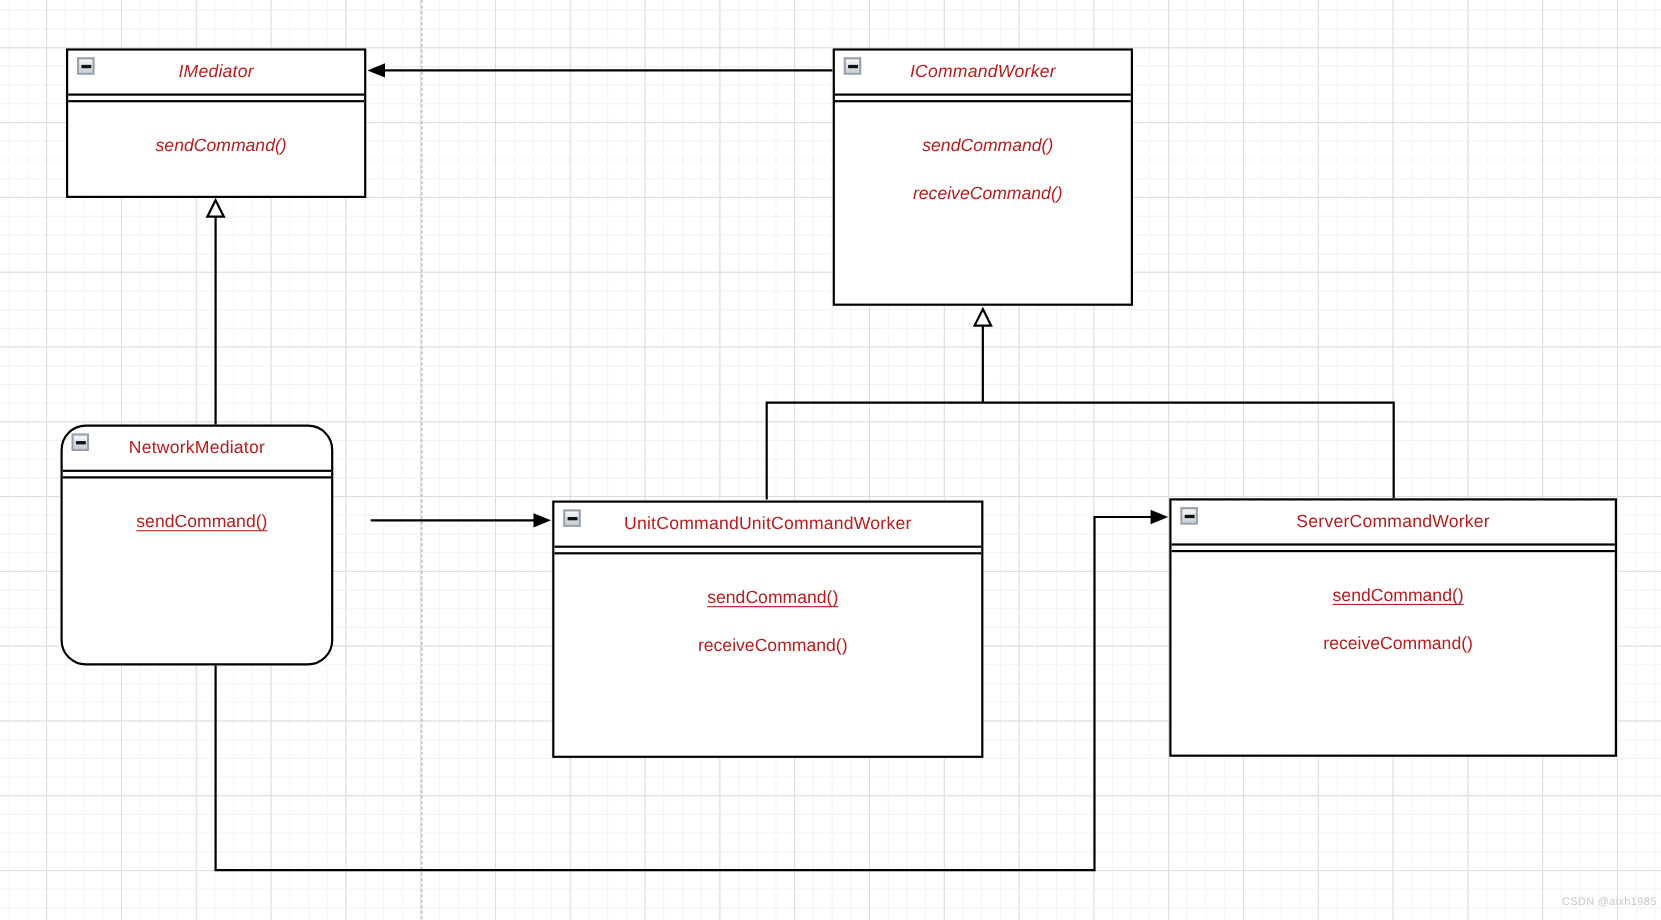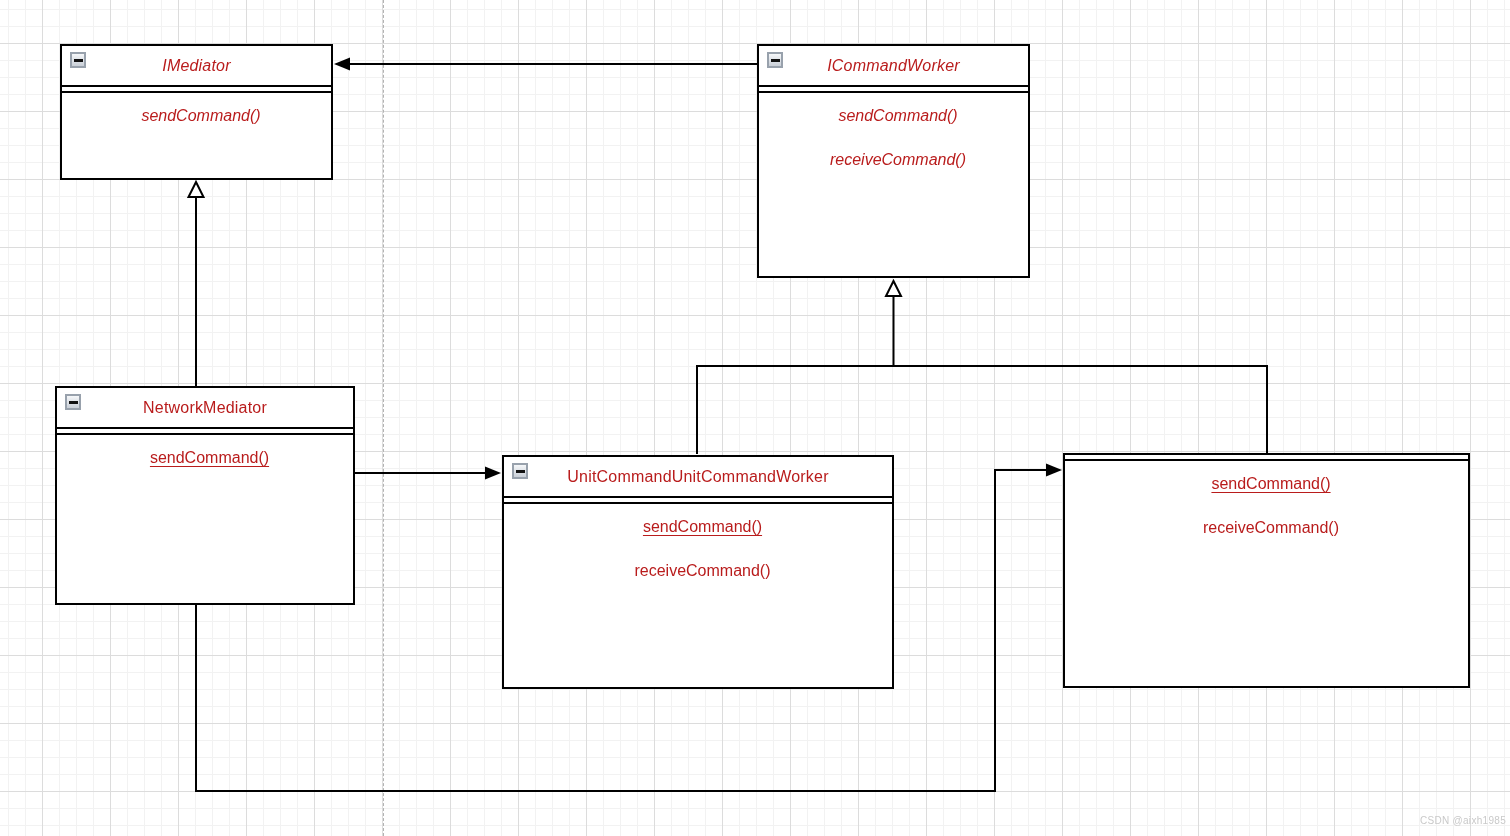--- a/index.html
+++ b/index.html
@@ -32,21 +32,21 @@
     color:#b91c1c;
     text-align:center;
   }
   .uml-title {
     position:relative; height:41px; border-bottom:2px solid #000;
     display:flex; align-items:center; justify-content:center;
     font-size:16px; letter-spacing:0.2px;
   }
   .uml-title.italic { font-style:italic; }
   .uml-sep { height:6px; border-bottom:2px solid #000; }
-  .uml-body { padding-top:1px; }
+  .uml-body { padding-top:18px; }
   .uml-method {
     height:44px; line-height:44px; padding-left:9px; font-size:16px;
     white-space:nowrap;
   }
   .uml-method.italic { font-style:italic; }
   .uml-method.underline { text-decoration:underline; text-underline-offset:3px; }
 
   .collapse-icon {
     position:absolute; left:8px; top:6px; width:16px; height:16px;
     border:2px solid #98a1ac;
@@ -110,21 +110,21 @@
       </span>
       <span>ICommandWorker</span>
     </div>
     <div class="uml-sep"></div>
     <div class="uml-body">
       <div class="uml-method italic">sendCommand()</div>
       <div class="uml-method italic">receiveCommand()</div>
     </div>
   </div>
 
-  <div class="uml-class" style="left:55px; top:386px; width:300px; height:219px;">
+  <div class="uml-class" style="left:55px; top:386px; width:248px; height:219px;border-radius:23px;">
     <div class="uml-title">
       <span class="collapse-icon">
         <span class="minus-bar"></span>
       </span>
       <span>NetworkMediator</span>
     </div>
     <div class="uml-sep"></div>
     <div class="uml-body">
       <div class="uml-method underline">sendCommand()</div>
     </div>
@@ -138,20 +138,26 @@
       <span>UnitCommandUnitCommandWorker</span>
     </div>
     <div class="uml-sep"></div>
     <div class="uml-body">
       <div class="uml-method underline">sendCommand()</div>
       <div class="uml-method">receiveCommand()</div>
     </div>
   </div>
 
   <div class="uml-class" style="left:1063px; top:453px; width:407px; height:235px;">
+    <div class="uml-title">
+      <span class="collapse-icon">
+        <span class="minus-bar"></span>
+      </span>
+      <span>ServerCommandWorker</span>
+    </div>
     <div class="uml-sep"></div>
     <div class="uml-body">
       <div class="uml-method underline">sendCommand()</div>
       <div class="uml-method">receiveCommand()</div>
     </div>
   </div>
 
   <div class="watermark">CSDN @aixh1985</div>
 
 </div>

